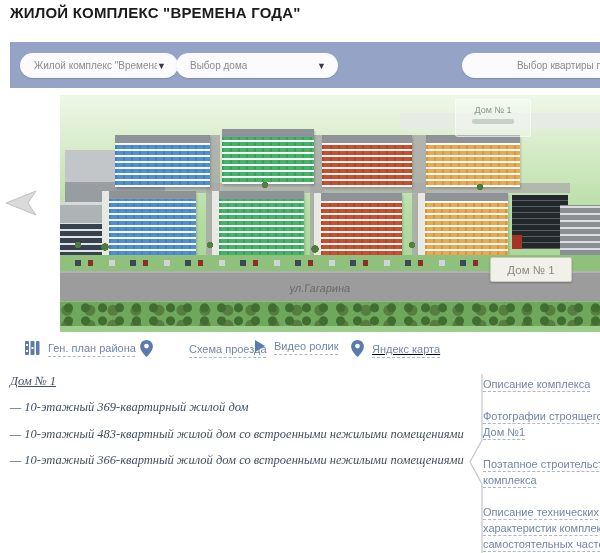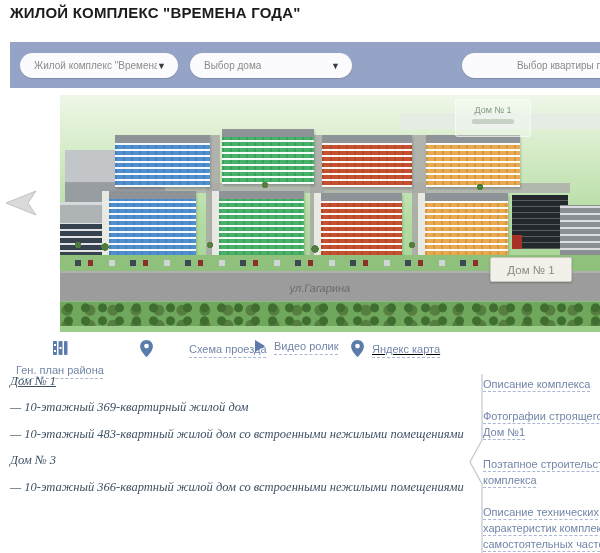--- a/index.html
+++ b/index.html
@@ -12,21 +12,21 @@
 
   
   .filter-bar { position:absolute; left:10px; top:42px; width:600px; height:46px;
                 background:#95a3c6; }
   .pill { position:absolute; top:11px; height:25px; background:#fbfbfd; border-radius:13px;
           font-size:10px; color:#8b8b8b; display:flex; align-items:center;
           box-shadow:0 1px 1px rgba(0,0,0,.15); cursor:pointer; }
   .pill .lbl { padding-left:14px; white-space:nowrap; overflow:hidden; }
   .pill .arr { margin-left:auto; padding-right:12px; color:#3a3b44; font-size:9px; }
   .dd1 { left:10px;  width:158px; }
-  .dd2 { left:180px; width:162px;gap:48px; }
+  .dd2 { left:166px; width:162px;gap:48px; }
   .dd3 { left:452px; width:260px; justify-content:center; }
   .dd3 .lbl { padding:0; text-align:center; width:100%; }
 
   
   .car-arrow { position:absolute; left:2px; top:188px; cursor:pointer; }
 
   
   .scene { position:absolute; left:60px; top:95px; width:540px; height:237px; overflow:hidden;
            background:linear-gradient(to bottom,#eff7e9 0%,#d7ecc9 22%,#b2dba1 55%,#9ccd8b 100%); }
   .iroad-v { position:absolute; top:40px; width:14px; height:128px; background:#a9a9a7; opacity:.85; }
@@ -94,21 +94,21 @@
              border-radius:3px; text-align:center; padding-top:5px; }
   .tooltip .t1 { font-size:9px; color:rgba(105,130,105,.8); }
   .tooltip .t2 { margin:4px auto 0; width:56%; height:5px; background:rgba(130,150,130,.35); border-radius:2px; }
 
   
   .nav-link { position:absolute; top:340px; display:flex; align-items:center; gap:8px;
               text-decoration:none; cursor:pointer; }
   .nav-link .txt { font-size:11px; color:#7286a8;
                    text-decoration-line:underline; text-decoration-style:dashed;
                    text-decoration-color:#a8b8cf; text-underline-offset:4px; }
-  .nl1 { left:16px;flex-direction:column; } .nl2 { left:140px;gap:36px; } .nl3 { left:254px;justify-content:center; } .nl4 { left:351px;text-decoration:underline; }
+  .nl1 { left:24px; } .nl2 { left:140px;gap:36px; } .nl3 { left:254px;justify-content:center; } .nl4 { left:351px;text-decoration:underline; }
   .ic { display:inline-flex; }
 
   
   .description { position:absolute; left:10px; top:374px; width:480px;
                  font-family:"Liberation Serif", serif; font-style:italic;
                  font-size:12.5px; color:#3e5064; }
   .description p { margin:0 0 12px; line-height:1.15; white-space:nowrap; }
   .house-link { color:#3e5064; text-decoration:underline; cursor:pointer; }
 
   
@@ -239,21 +239,20 @@
       <circle cx="6" cy="5.7" r="2.2" fill="#fff"></circle>
     </svg>
   </span>
   <span class="txt">Яндекс карта</span>
 </a>
 
 <div class="description">
   <p><a class="house-link">Дом № 1</a></p>
   <p>— 10-этажный 369-квартирный жилой дом</p>
   <p>— 10-этажный 483-квартный жилой дом со встроенными нежилыми помещениями</p>
-  <p>Дом № 3</p>
   <p>— 10-этажный 366-квартный жилой дом со встроенными нежилыми помещениями</p>
 </div>
 
 <svg class="bracket" width="18" height="179" viewBox="0 0 18 179">
   <polyline points="14,0 14,66 2,88 14,110 14,179" fill="none" stroke="#c6cad0" stroke-width="1.3"></polyline>
 </svg>
 
 <div class="sidebar">
   <a class="sb-item">
     <span>Описание комплекса</span>

